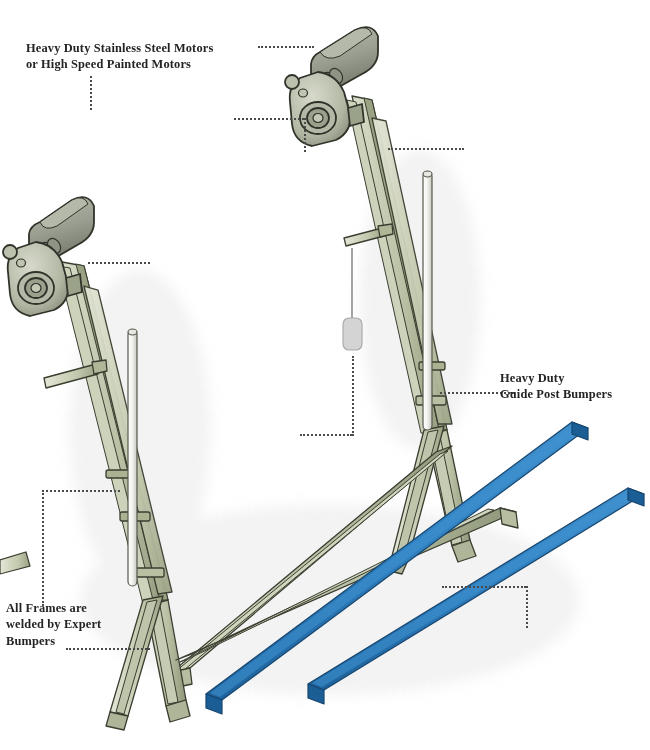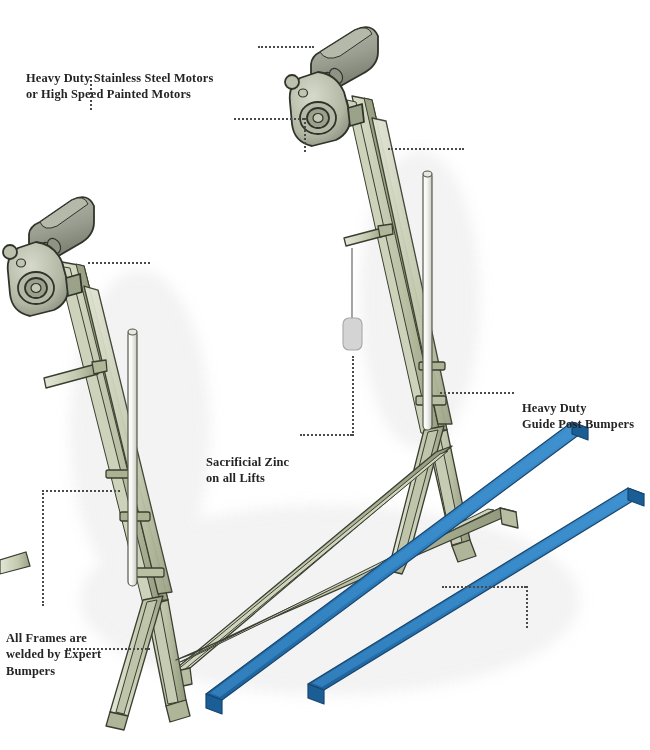--- a/index.html
+++ b/index.html
@@ -15,21 +15,20 @@
   .callout{
     position:absolute;
     font-family:"Liberation Serif", serif;
     font-weight:700;
     font-size:12.4px;
     line-height:16.4px;
     color:#242424;
     letter-spacing:0.15px;
     white-space:pre-line;
     z-index:5;
-    margin-top:30px;
   }
 
   
   .leader{
     position:absolute;
     z-index:4;
   }
   .leader.h{
     border-top:2px dotted #4a4a4a;
     height:0;
@@ -246,24 +245,22 @@
 
 <div class="leader h" style="left:442px;top:586px;width:84px;"></div>
 <div class="leader v" style="left:526px;top:586px;height:42px;"></div>
 
 <div class="callout" style="left:26px;top:40px;">Heavy Duty Stainless Steel Motors
 or High Speed Painted Motors</div>
 
 
 
 
-<div class="callout" style="left:206px;top:424px;">Sacrificial Zinc
-on all Lifts</div>
-
-<div class="callout" style="left:522px;top:370px;">Heavy Duty
+
+<div class="callout" style="left:500px;top:370px;">Heavy Duty
 Guide Post Bumpers</div>
 
 <div class="callout" style="left:6px;top:600px;">All Frames are
 welded by Expert
 Bumpers</div>
 
 
 </div>
 
 </body></html>

